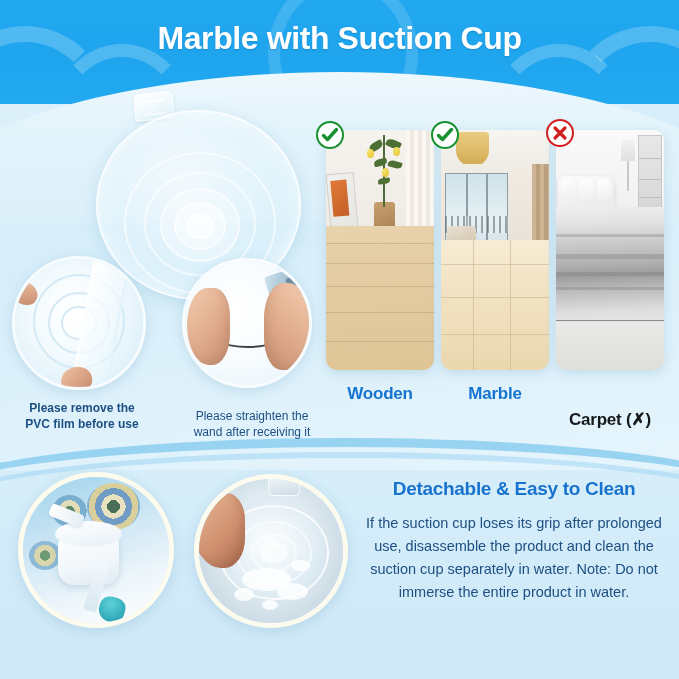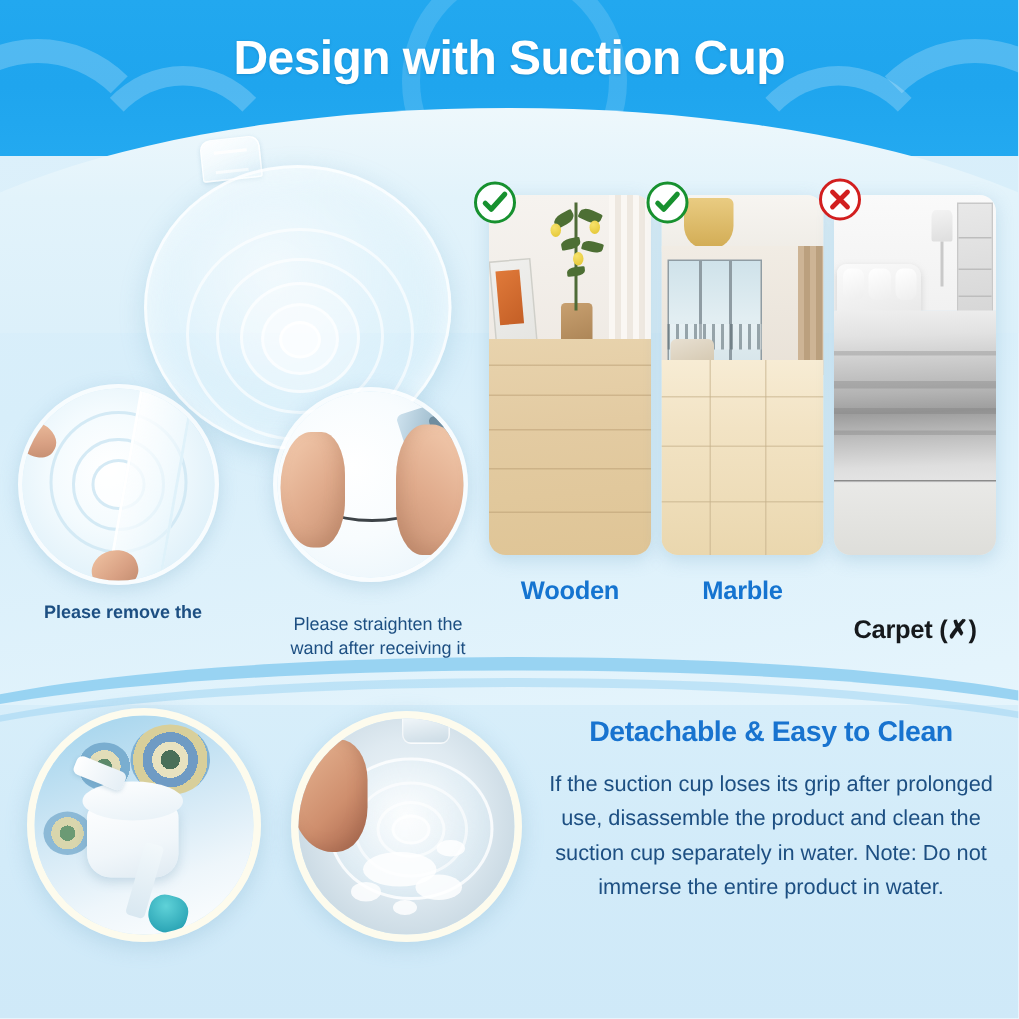--- a/index.html
+++ b/index.html
@@ -541,21 +541,21 @@
 
 <div id="page">
 
   <div class="header">
     <div class="hdr-arc" style="left:-60px; top:26px; width:170px; height:170px;"></div>
     <div class="hdr-arc" style="left:52px; top:44px; width:140px; height:150px; border-width:13px;"></div>
     <div class="hdr-arc" style="right:-56px; top:26px; width:170px; height:170px;"></div>
     <div class="hdr-arc" style="right:50px; top:44px; width:140px; height:150px; border-width:13px;"></div>
     <div class="hdr-arc" style="left:268px; top:-26px; width:150px; height:160px; border-width:12px; border-color:rgba(255,255,255,0.14); border-bottom-color:transparent;"></div>
 
-    <div class="hdr-title">Design with Suction Cup</div>
+    <div class="hdr-title">Marble with Suction Cup</div>
   </div>
   <div class="hdr-curve"></div>
 
   <div class="cup-wrap">
     <div class="cup-tab"></div>
     <div class="cup-disc">
       <div class="cup-ring cup-r1"></div>
       <div class="cup-ring cup-r2"></div>
       <div class="cup-ring cup-r3"></div>
       <div class="cup-ring cup-r4"></div>
@@ -569,20 +569,21 @@
       <div class="pvc-ring" style="left:14%; top:12%; width:72%; height:74%;"></div>
       <div class="pvc-ring" style="left:26%; top:26%; width:48%; height:48%;"></div>
       <div class="pvc-ring" style="left:36%; top:37%; width:28%; height:26%; background:rgba(255,255,255,0.6);"></div>
       <div class="pvc-film"></div>
       <div class="finger" style="left:-4%; top:18%; width:22%; height:17%; transform:rotate(26deg);"></div>
       <div class="finger" style="left:36%; bottom:-4%; width:24%; height:20%; transform:rotate(-14deg);"></div>
     </div>
   </div>
   <div class="caption" style="left:8px; top:400px; width:148px;font-weight:bold;">
     <div>Please remove the</div>
+    <div>PVC film before use</div>
   </div>
 
   <div class="photo-circle pc-top" style="left:182px; top:258px; width:130px; height:130px;">
     <div class="pc-inner">
       <div class="wand-bg"></div>
       <div class="wand-line"></div>
       <div class="wand-tip"></div>
       <div class="hand-l"></div>
       <div class="hand-r"></div>
     </div>

